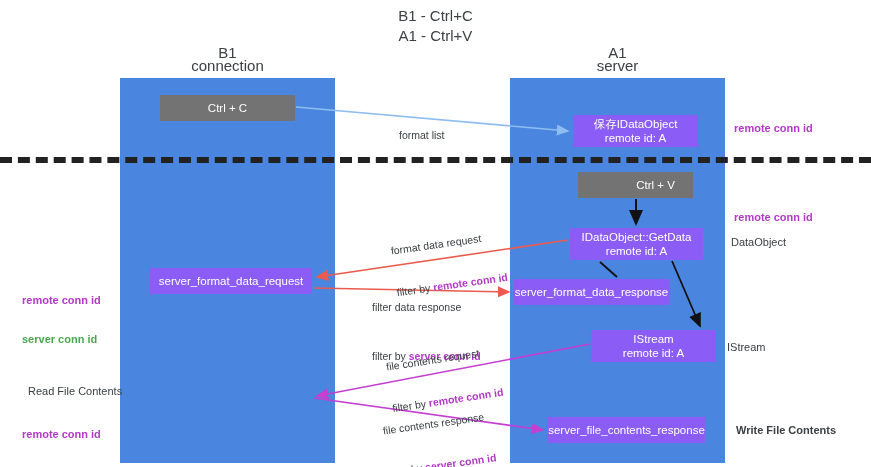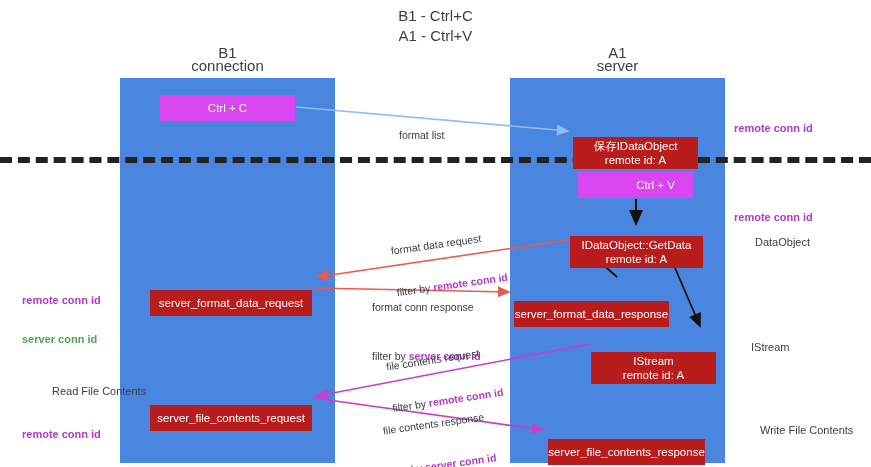--- a/index.html
+++ b/index.html
@@ -43,46 +43,46 @@
   }
 
   
   .node{
     box-sizing:border-box;
     display:flex;align-items:center;justify-content:center;
     flex-direction:column;
     color:#ffffff;font-size:11.5px;line-height:14px;
     text-align:center;white-space:pre;
   }
-  .green{background:#d946ef;}
-  .orange{background:#b91c1c;margin-top:22px;}
+  .green{background:#737373;}
+  .orange{background:#8b5cf6;}
 
   #n-ctrlc{left:160px;top:95px;width:135px;height:26px;}
   #n-ctrlv{left:578px;top:172px;width:115px;height:26px;padding-left:40px;}
   #n-save-ido{left:573px;top:115px;width:125px;height:32px;}
-  #n-getdata{left:570px;top:214px;width:133px;height:32px;}
+  #n-getdata{left:570px;top:228px;width:133px;height:32px;}
   #n-sfdreq{left:150px;top:268px;width:162px;height:26px;}
   #n-sfdresp{left:514px;top:279px;width:155px;height:26px;}
   #n-istream{left:591px;top:330px;width:125px;height:32px;}
   #n-sfcreq{left:150px;top:383px;width:162px;height:26px;}
   #n-sfcresp{left:548px;top:417px;width:157px;height:26px;}
 
   
   .side{
     font-size:11px;line-height:13px;white-space:pre;
   }
   .purple{color:#b13ac6;font-weight:bold;}
   .green-t{color:#4aa84f;font-weight:bold;}
-  .plain{color:#3c4043;font-weight:normal;margin-left:24px;}
+  .plain{color:#3c4043;font-weight:normal;}
 
   #s-remote1{left:734px;top:122px;}
   #s-remote2{left:734px;top:211px;}
   #s-dataobject{left:731px;top:236px;}
   #s-istream{left:727px;top:341px;}
-  #s-write{left:736px;top:424px;}
+  #s-write{left:736px;top:424px;font-weight:bold;}
 
   #s-left-ids{left:22px;top:268px;}
   #s-left-read{left:28px;top:385px;}
   #s-left-ids2{left:22px;top:402px;}
 
   
   .elabel{
     font-size:10.5px;line-height:14px;white-space:pre;color:#3c4043;
   }
   .elabel .hi{font-weight:bold;}
@@ -150,34 +150,33 @@
   <div class="abs node green" id="n-ctrlc">Ctrl + C</div>
   <div class="abs node orange" id="n-save-ido">保存IDataObject
 remote id: A</div>
   <div class="abs node green" id="n-ctrlv">Ctrl + V</div>
   <div class="abs node orange" id="n-getdata">IDataObject::GetData
 remote id: A</div>
   <div class="abs node orange" id="n-sfdresp">server_format_data_response</div>
   <div class="abs node orange" id="n-sfdreq">server_format_data_request</div>
   <div class="abs node orange" id="n-istream">IStream
 remote id: A</div>
-  <div class="abs node orange" id="n-sfcreq">server_file_contents_request</div>
   <div class="abs elabel" id="l-formatlist">
     <div>format list</div>
   </div>
 
   <div class="abs node orange" id="n-sfcresp">server_file_contents_response</div>
 
   <div class="abs elabel" id="l-fdreq">
     <div>format data request</div>
     <div><span>filter by </span><span class="hi purple">remote conn id</span></div>
   </div>
 
   <div class="abs elabel" id="l-fdresp">
-    <div>format conn response</div>
+    <div>filter data response</div>
     <div style="margin-top:7px;"><span>filter by </span><span class="hi purple">server conn id</span></div>
   </div>
 
   <div class="abs elabel" id="l-fcreq">
     <div>file contents request</div>
     <div><span>filter by </span><span class="hi purple">remote conn id</span></div>
   </div>
 
   <div class="abs elabel" id="l-fcresp">
     <div>file contents response</div>

